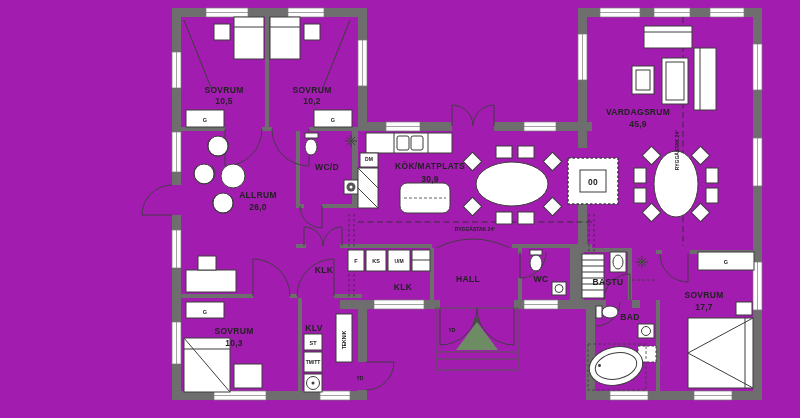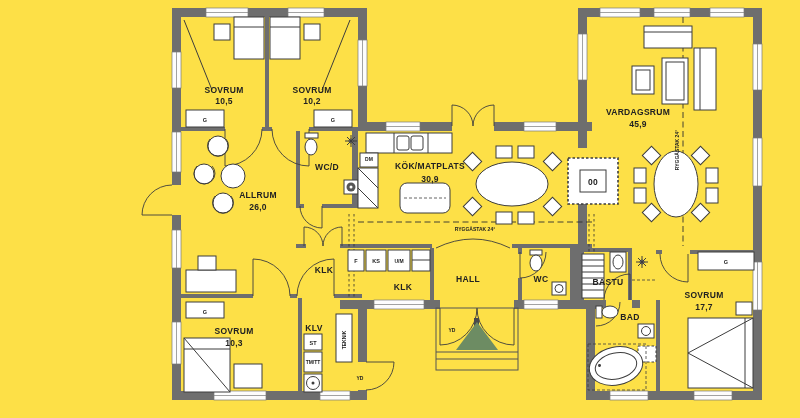--- a/index.html
+++ b/index.html
@@ -1,16 +1,16 @@
 <!DOCTYPE html>
 <html><head>
 <meta charset="utf-8">
 <style>
   html,body{margin:0;padding:0;background:#ffffff;}
-  .canvas{position:relative;width:800px;height:418px;background:#fde047;overflow:hidden;
+  .canvas{position:relative;width:800px;height:418px;background:#a21caf;overflow:hidden;
           font-family:"Liberation Sans", sans-serif;}
   svg{display:block;}
   .wall{fill:#6e6e6e;stroke:none;}
   .twall{fill:#6e6e6e;}
   .thin{stroke:#3d3d3d;stroke-width:1;fill:none;}
   .furn{stroke:#3d3d3d;stroke-width:1;fill:#ffffff;}
   .win{fill:#fdfdfd;stroke:#7a7a7a;stroke-width:.7;}
   .winline{stroke:#7a7a7a;stroke-width:.7;}
   .arc{stroke:#3d3d3d;stroke-width:.9;fill:none;}
   .dash{stroke:#2f2f2f;stroke-width:.9;fill:none;stroke-dasharray:6 3.5;}

